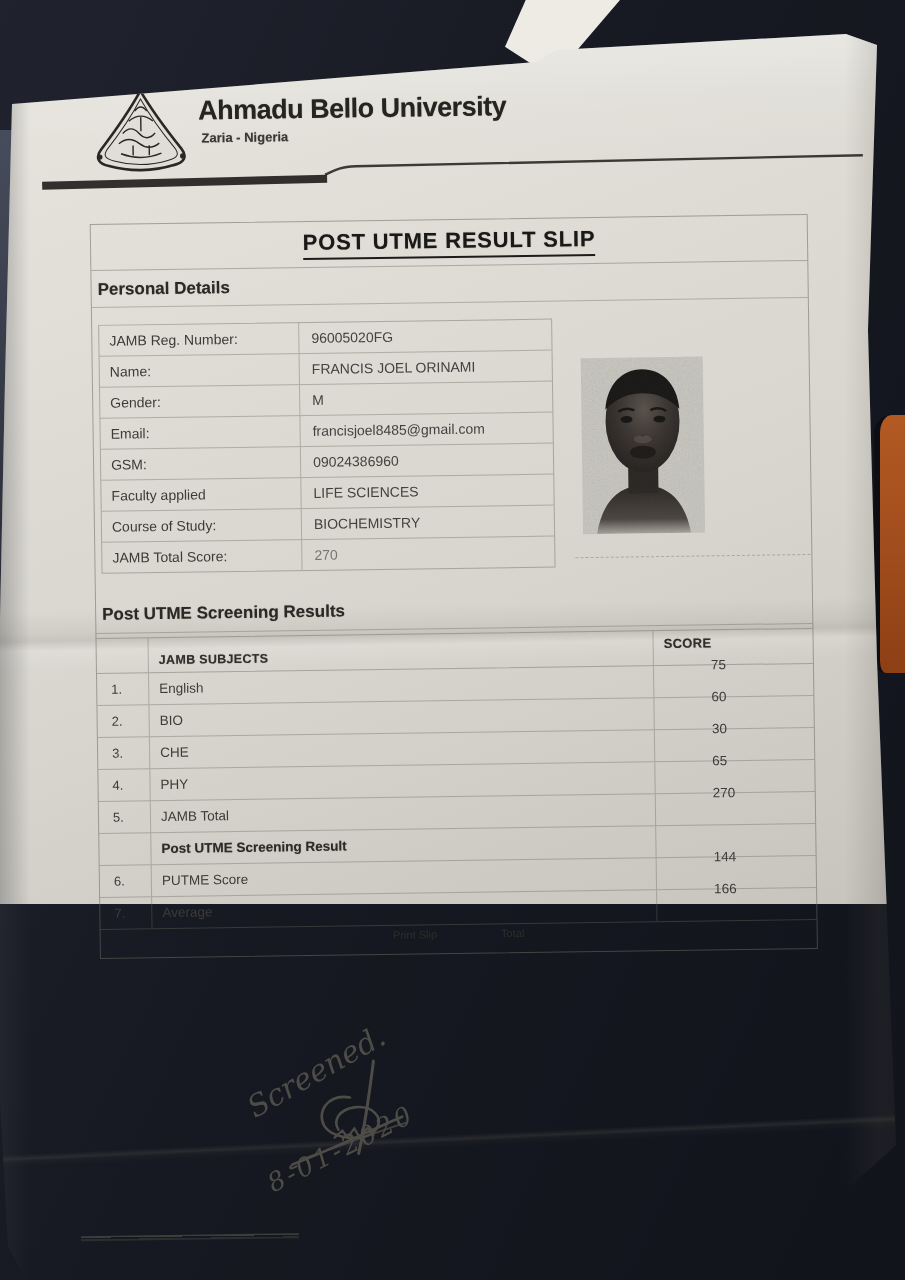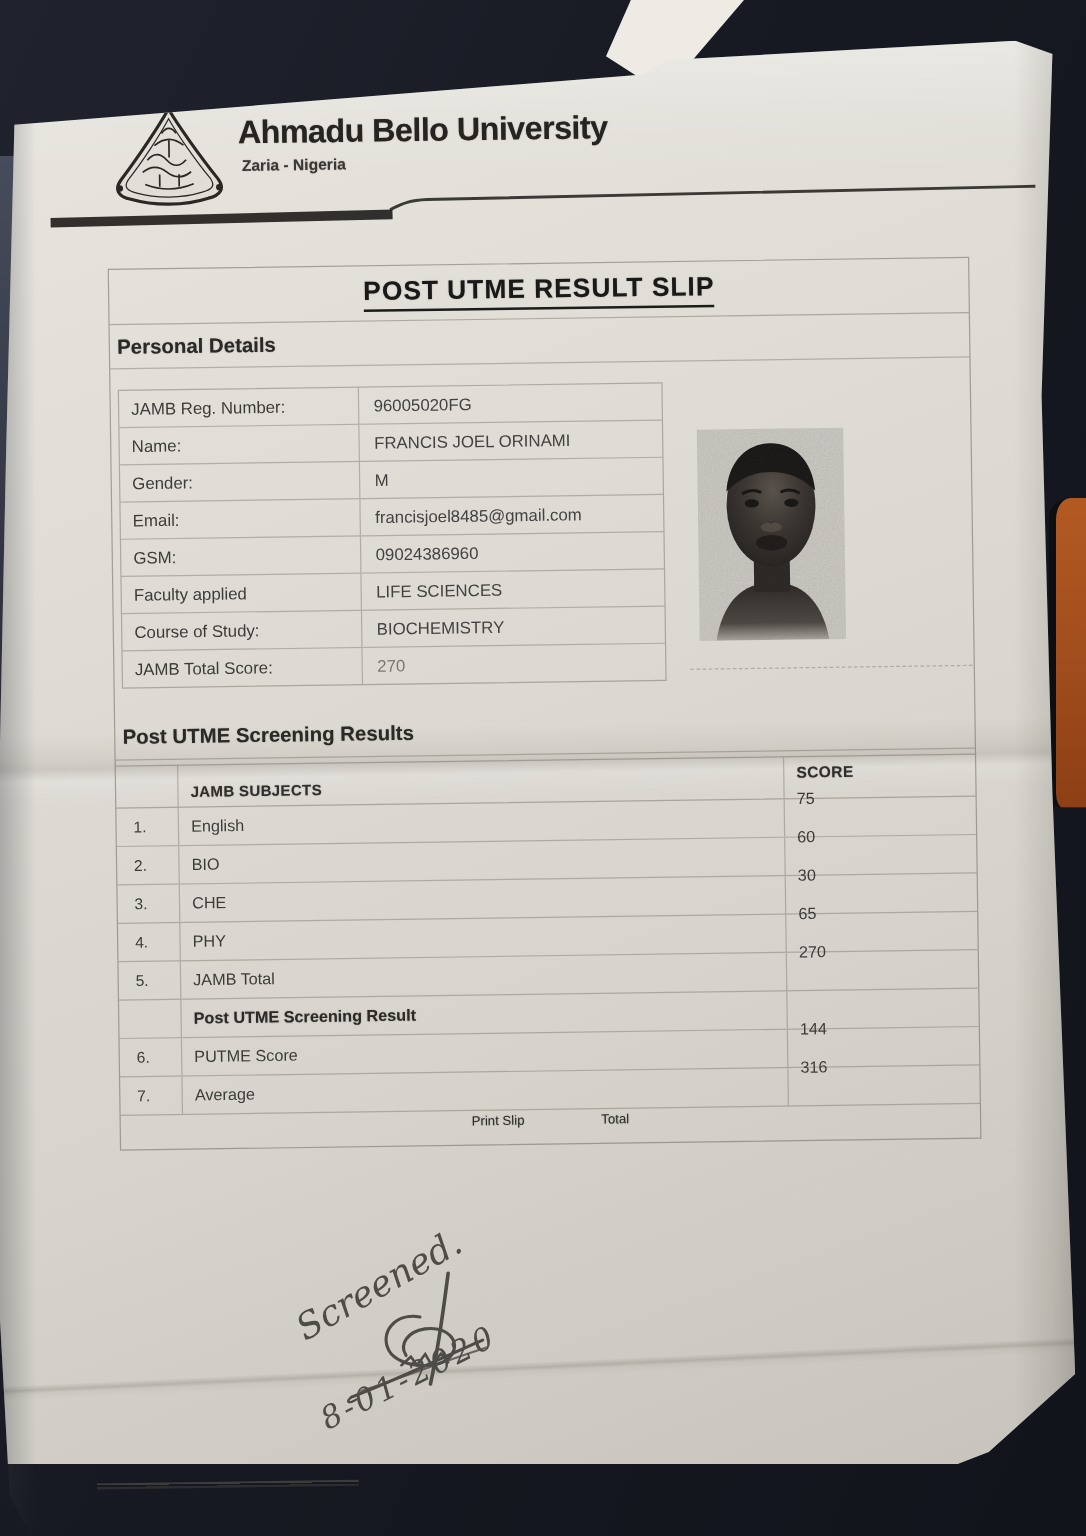--- a/index.html
+++ b/index.html
@@ -11,21 +11,21 @@
 atum    background:linear-gradient(100deg,#98958e 0%,#8a8780 45%,#6f6c66 78%,#4a4944 100%);
     clip-path:polygon(0 0,96% 0,86% 100%,0 100%);}
   .bg-sheet{position:absolute;left:505px;top:0;width:115px;height:78px;background:#edebe4;
     clip-path:polygon(18% 0,100% 0,42% 100%,0 60%);}
   .bg-left-strip{position:absolute;left:0;top:130px;width:24px;height:600px;
     background:linear-gradient(to bottom,#474c5c,#2c2f3a 70%,#20222c);}
   .bg-book{position:absolute;left:874px;top:415px;width:31px;height:258px;
     background:linear-gradient(to bottom,#b35a23,#a04c1c 55%,#8d3f15);
     border-left:6px solid #0d0e13;border-radius:18px 0 0 12px;}
   
-  .paper{position:absolute;left:0;top:0;width:905px;height:1220px;
+  .paper{position:absolute;left:0;top:0;width:905px;height:904px;
     background:linear-gradient(160deg,#e8e6df 0%,#dedcd5 35%,#d6d4cc 65%,#c6c4bc 100%);
     clip-path:polygon(12px 104px,536px 62px,556px 50px,846px 34px,877px 45px,
       868px 330px,877px 660px,896px 1145px,824px 1210px,700px 1258px,556px 1280px,
       26px 1280px,8px 1246px,0px 1100px,0px 620px,5px 380px);}
   .sheen-top{position:absolute;left:0;top:28px;width:100%;height:120px;
     background:linear-gradient(to bottom,rgba(255,255,255,.30),rgba(255,255,255,.06) 60%,transparent);}
   .crease-mid{position:absolute;left:0;top:592px;width:100%;height:84px;
     background:linear-gradient(179deg,transparent 20%,rgba(120,115,104,.10) 42%,rgba(70,67,60,.12) 50%,rgba(255,255,255,.14) 60%,transparent 80%);}
   .crease-low{position:absolute;left:-20px;top:1095px;width:950px;height:90px;transform:rotate(-2.6deg);
     background:linear-gradient(to bottom,transparent 44%,rgba(100,96,88,.45) 49%,rgba(100,96,88,.12) 52%,transparent 58%);opacity:.55;}
@@ -69,21 +69,21 @@
   .cnum{width:52px;border-right:1px solid rgba(108,105,96,.40);box-sizing:border-box;
     padding:8px 0 0 14px;font-size:13px;color:#3c3b38;}
   .csub{width:505px;border-right:1px solid rgba(108,105,96,.40);box-sizing:border-box;
     padding:8px 0 0 10px;font-size:13.5px;color:#3c3b38;}
   .cscore{flex:1;box-sizing:border-box;padding:0 0 0 10px;font-size:13.5px;color:#3c3b38;}
   .rhead .cnum{padding-top:18px;}
   .rhead .csub{display:flex;align-items:flex-end;padding-bottom:5px;padding-top:0;
     font-weight:bold;font-size:12.5px;letter-spacing:.3px;color:#302f2c;}
   .rhead .cscore{padding-top:5px;font-weight:bold;font-size:13px;letter-spacing:.3px;color:#302f2c;}
   .rrow{display:flex;height:31px;border-bottom:1px solid rgba(108,105,96,.40);}
-  .rrow .cscore .score{display:inline-block;transform:translateY(-8px);}
+  .rrow .cscore .score{display:inline-block;transform:translateY(-8px);margin-left:47px;}
   .rrow.subhead .csub{font-weight:bold;color:#2c2b28;}
   .actions{position:absolute;left:0;top:695px;width:100%;height:38px;
     display:flex;justify-content:center;align-items:center;gap:52px;}
   .action-btn{font-size:11px;color:#2e2d2a;cursor:pointer;background:none;border:none;
     font-family:"Liberation Sans",sans-serif;text-shadow:0 0 1px rgba(40,38,34,.4);}
   
   .hand{position:absolute;left:215px;top:1012px;width:330px;height:210px;color:#4e4c47;}
   .hw-note{position:absolute;left:18px;top:40px;transform:rotate(-29deg);
     font-family:"DejaVu Serif",serif;font-style:italic;font-size:30px;}
   .hw-sig{position:absolute;left:62px;top:44px;}
@@ -239,21 +239,21 @@
             <div class="cscore"><span class="score"></span></div>
           </div>
           <div class="rrow">
             <div class="cnum">6.</div>
             <div class="csub">PUTME Score</div>
             <div class="cscore"><span class="score">144</span></div>
           </div>
           <div class="rrow">
             <div class="cnum">7.</div>
             <div class="csub">Average</div>
-            <div class="cscore"><span class="score">316</span></div>
+            <div class="cscore"><span class="score">166</span></div>
           </div>
         </div>
 
         <div class="actions">
           <button class="action-btn">Print Slip</button>
           <button class="action-btn">Total</button>
         </div>
       </div>
 
       <div class="hand">

